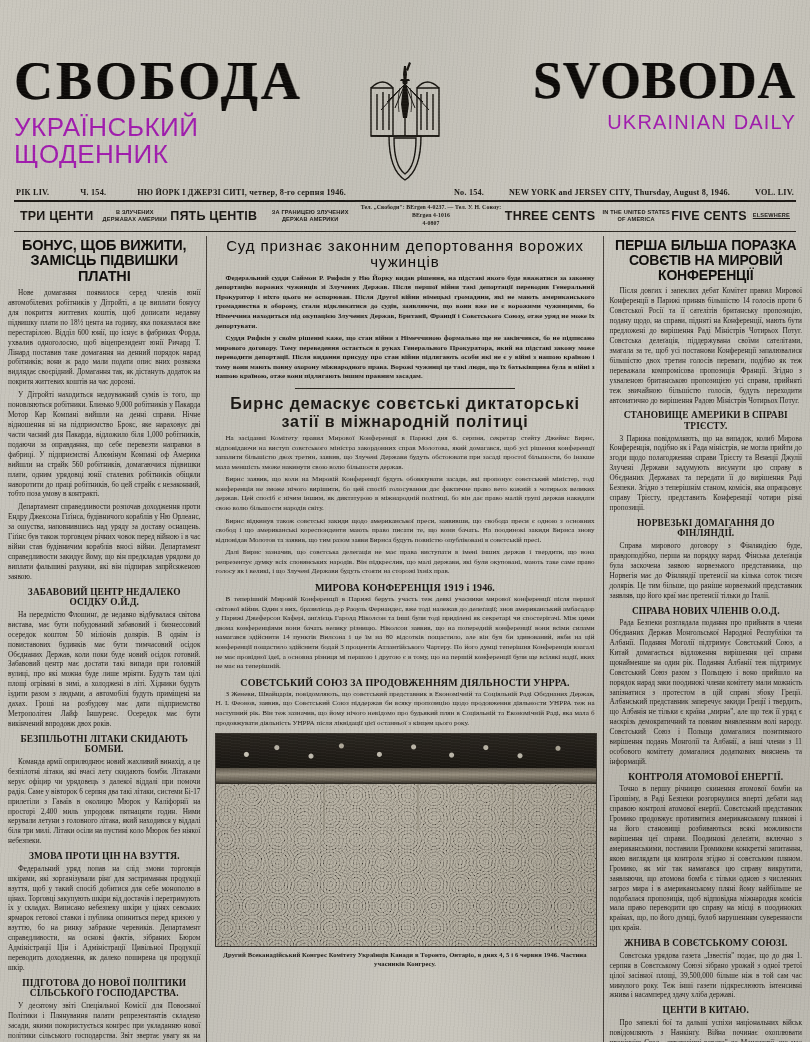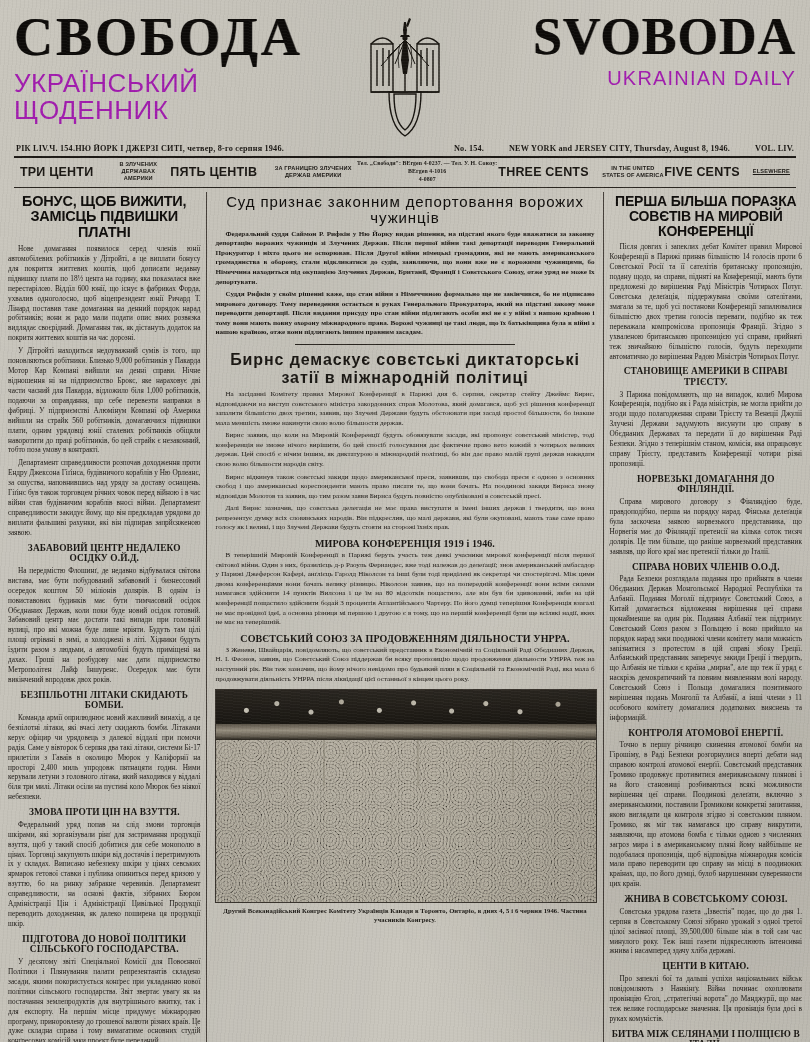--- a/index.html
+++ b/index.html
@@ -42,20 +42,21 @@
       repeating-linear-gradient(94deg, rgba(0,0,0,.045) 0 1px, rgba(255,255,255,0) 1px 4px),
       repeating-linear-gradient(6deg, rgba(255,255,255,.05) 0 1px, rgba(0,0,0,0) 1px 3px);
     opacity: .65;
   }
 
   
   .masthead {
     position: relative;
     padding: 12px 14px 0 14px;
     z-index: 5;
+    margin-top: 44px;
   }
   .mast-row {
     display: flex;
     align-items: flex-start;
     justify-content: space-between;
   }
   .mast-side { width: 340px; }
   .mast-side.right { text-align: right; }
   .mast-title {
     font-family: "Liberation Serif", "DejaVu Serif", serif;
@@ -93,36 +94,36 @@
     display: flex;
     justify-content: space-between;
     align-items: baseline;
     font-family: "Liberation Serif", "DejaVu Serif", serif;
     font-size: 8.2px;
     font-weight: bold;
     letter-spacing: .2px;
     margin-top: 2px;
     padding: 0 2px;
   }
-  .mast-meta .lft { width: 330px; display: flex; }
+  .mast-meta .lft { width: 330px; display: flex; justify-content: space-between; }
   .mast-meta .rgt { width: 340px; display: flex; justify-content: space-between; }
   .mast-meta span { white-space: nowrap; }
 
   .rule-thick { border-top: 2.5px solid #1d1a16; margin: 3px 0 0 0; }
   .rule-thin  { border-top: 1px solid #2b2721; margin: 1.5px 0 0 0; }
 
   
   .pricebar {
     display: flex;
     align-items: center;
     justify-content: space-between;
     padding: 2px 6px 2px 6px;
     font-family: "Liberation Sans", "DejaVu Sans", sans-serif;
   }
-  .price-unit { display: flex; align-items: center; gap: 13px; }
+  .price-unit { display: flex; align-items: center; gap: 6px; }
   .price-big {
     font-weight: bold;
     font-size: 12.5px;
     letter-spacing: .2px;
     white-space: nowrap;
   }
   .price-small {
     font-size: 5.6px;
     font-weight: bold;
     line-height: 1.25;

